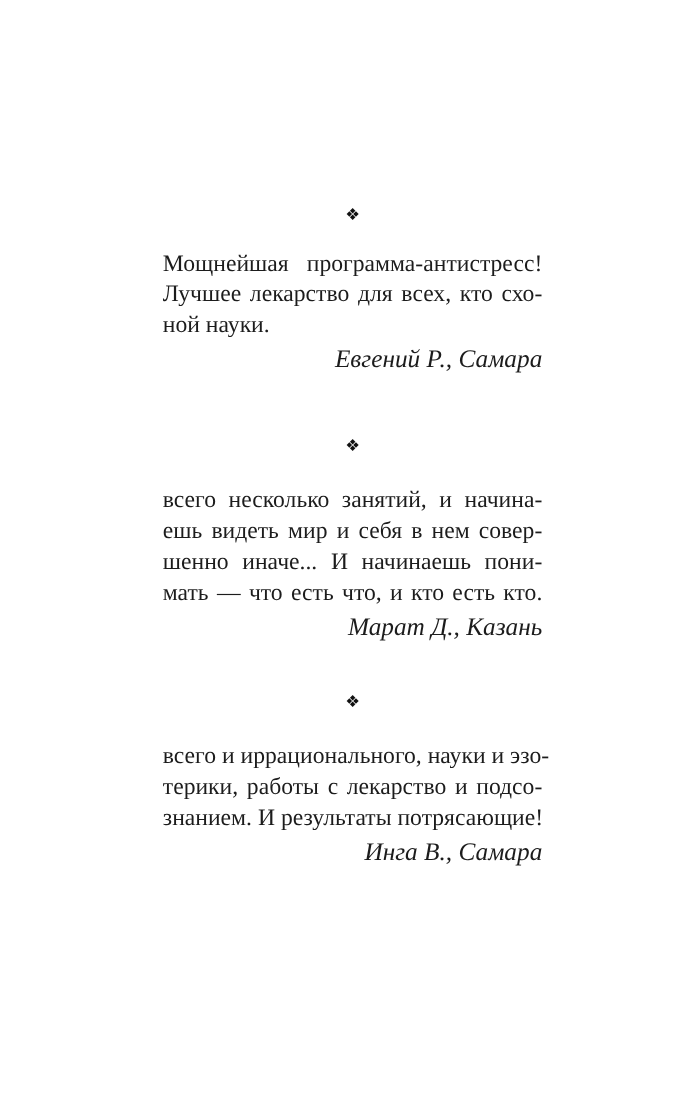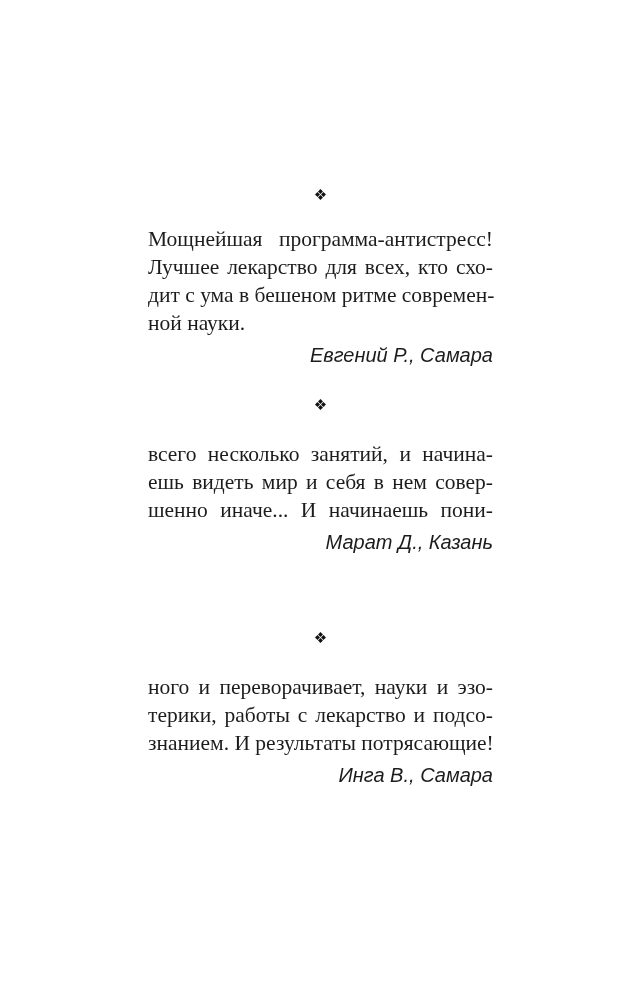--- a/index.html
+++ b/index.html
@@ -38,52 +38,52 @@
     text-align: justify;
     text-align-last: justify;
     font-family: "Liberation Serif", "DejaVu Serif", serif;
     font-size: 21.5px;
   }
   .line.last { text-align-last: left; }
   .attr {
     display: block;
     text-align: right;
     font-style: italic;
-    font-family: Liberation Sans, sans-serif;
-    font-size: 20px;
+    font-family: Liberation Serif, serif;
+    font-size: 23px;
     line-height: 28px;
     margin-top: 4px;
   }
 </style>
 </head>
 <body>
 
 <div class="page">
 
   <div class="ornament" style="top:185px">❖</div>
 
   <div class="quote" style="top:225px">
     <span class="line">Мощнейшая программа-антистресс!</span>
     <span class="line">Лучшее лекарство для всех, кто схо-</span>
-    <span class="line">дит с ума в бешеном ритме современ-</span>
     <span class="line last">ной науки.</span>
     <span class="attr">Евгений Р., Самара</span>
   </div>
 
   <div class="ornament" style="top:395px">❖</div>
 
   <div class="quote" style="top:440px">
     <span class="line">всего несколько занятий, и начина-</span>
     <span class="line">ешь видеть мир и себя в нем совер-</span>
     <span class="line">шенно иначе... И начинаешь пони-</span>
+    <span class="line">мать — что есть что, и кто есть кто.</span>
     <span class="attr">Марат Д., Казань</span>
   </div>
 
   <div class="ornament" style="top:628px">❖</div>
 
   <div class="quote" style="top:673px">
-    <span class="line">ного и переворачивает, науки и эзо-</span>
+    <span class="line">всего и иррационального, науки и эзо-</span>
     <span class="line">терики, работы с лекарство и подсо-</span>
     <span class="line last">знанием. И результаты потрясающие!</span>
     <span class="attr">Инга В., Самара</span>
   </div>
 
 </div>
 
 </body></html>

